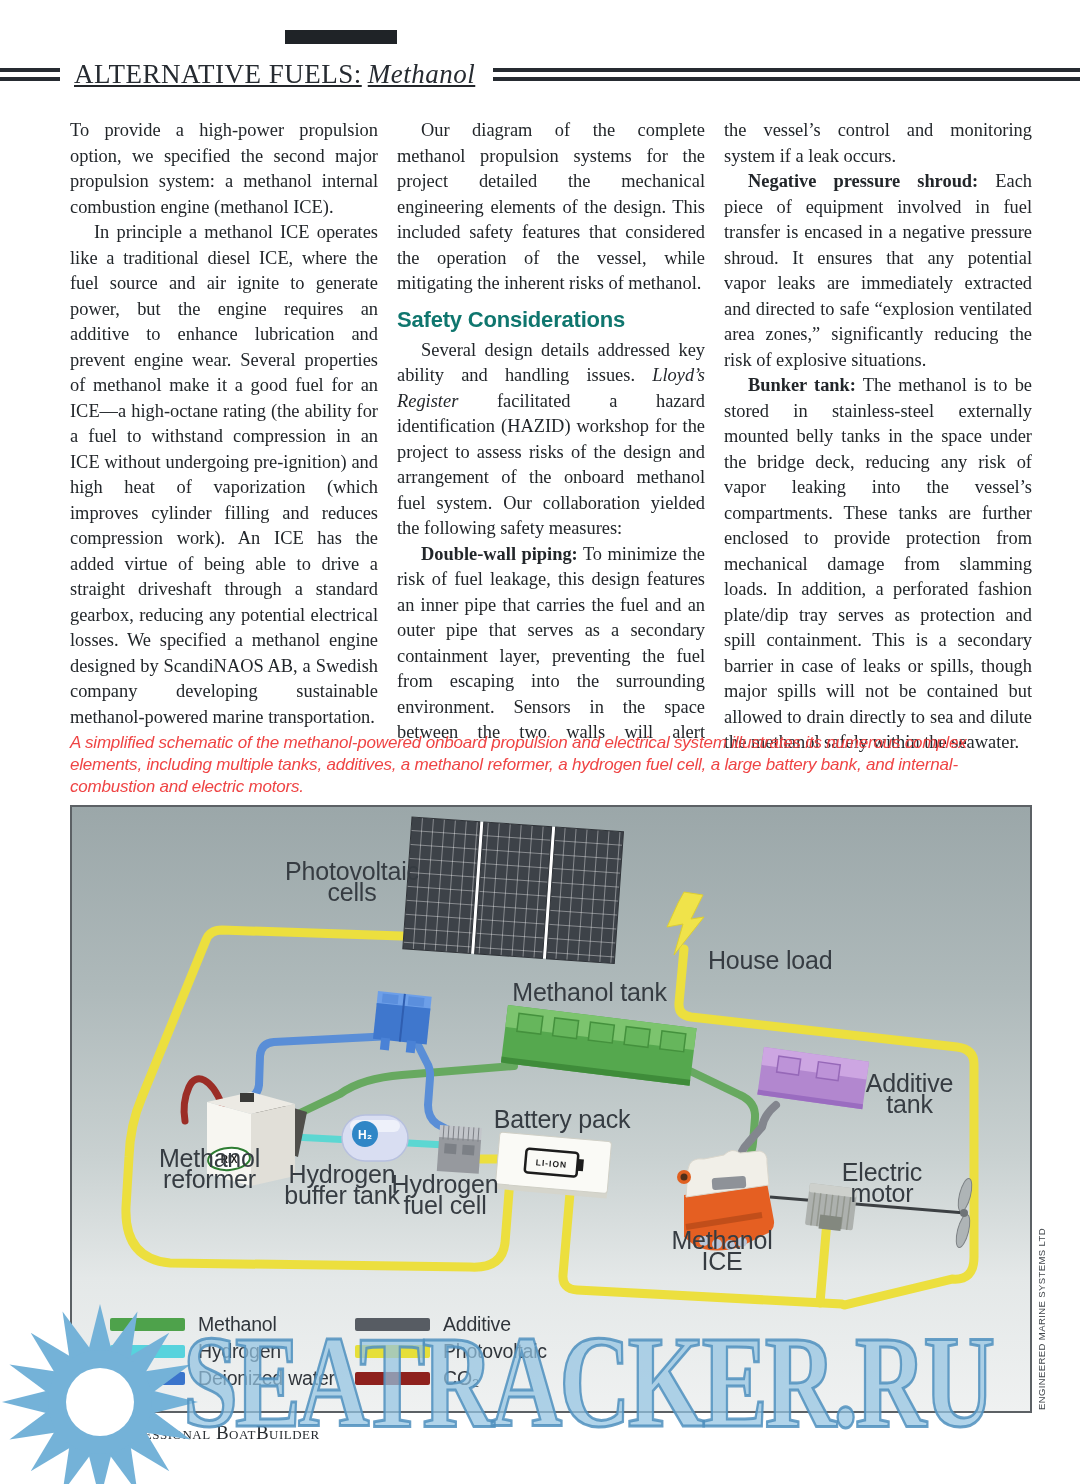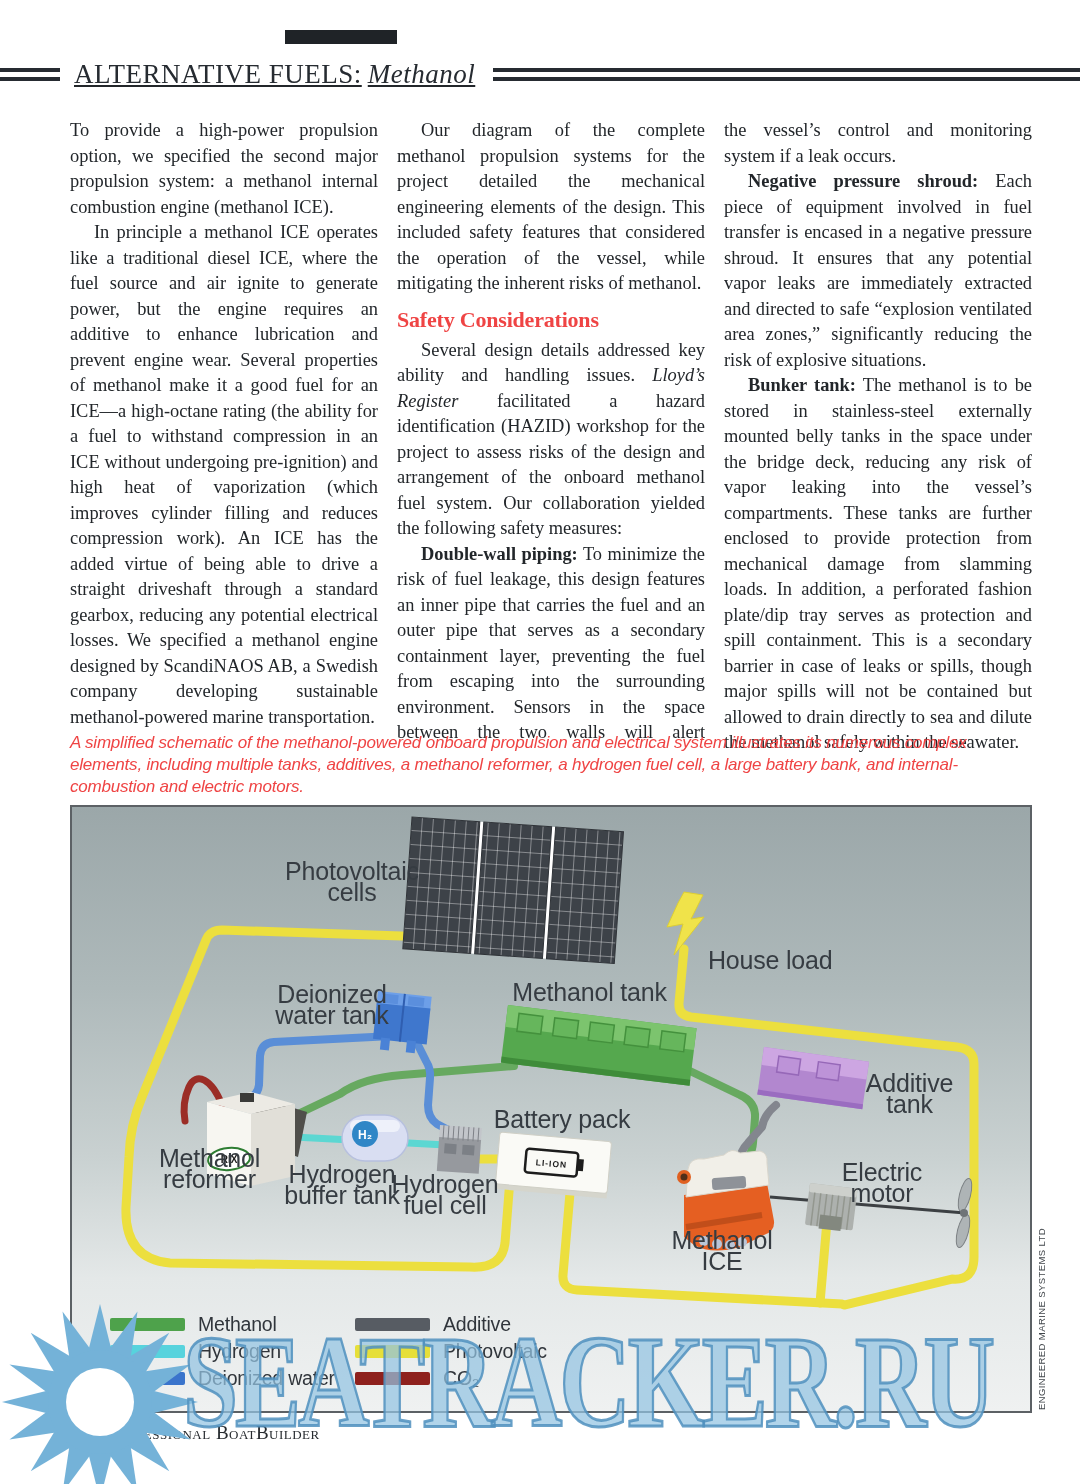--- a/index.html
+++ b/index.html
@@ -13,22 +13,22 @@
   .rule-right{flex:1;margin-left:18px;}
   .hed{white-space:nowrap;font-size:27px;color:#262b31;letter-spacing:.5px;}
   .hed .caps{font-family:"Liberation Serif",serif;}
   .hed .ital{font-style:italic;margin-left:6px;}
   
   .cols{position:absolute;left:70px;top:118px;width:962px;display:flex;gap:19px;}
   .col{flex:1;font-size:18.4px;line-height:25.5px;text-align:justify;}
   .col p{margin:0;}
   .ind{text-indent:24px;}
   .cont{text-align-last:justify;}
-  .subhed{font-family:Liberation Serif, serif;font-weight:bold;font-size:22px;line-height:26px;
-          margin:10px 0 5px 0;color:#ef4444;text-align:left;letter-spacing:-.2px;}
+  .subhed{font-family:Liberation Sans, sans-serif;font-weight:bold;font-size:22px;line-height:26px;
+          margin:10px 0 5px 0;color:#0f766e;text-align:left;letter-spacing:-.2px;}
   
   .caption{position:absolute;left:70px;top:732px;width:945px;font-family:"Liberation Sans",sans-serif;
            font-style:italic;font-size:17px;line-height:22px;color:#ef4444;letter-spacing:-.2px;}
   
   .figure{position:absolute;left:70px;top:805px;width:962px;height:608px;box-sizing:border-box;
           border:2px solid #5c6165;overflow:hidden;
           background:linear-gradient(180deg,#9ba7a9 0%,#aeb9ba 30%,#c9d1d1 58%,#e4e8e8 78%,#efف1f1 90%,#eff1f1 100%);
           background:linear-gradient(180deg,#9ba7a9 0%,#aeb9ba 30%,#c9d1d1 58%,#e4e8e8 78%,#eff1f1 100%);}
   .figure svg{position:absolute;left:0;top:0;}
   .dlabel{position:absolute;font-family:"Liberation Sans",sans-serif;font-size:25px;line-height:21px;
@@ -218,22 +218,20 @@
       <g>
         <ellipse cx="893" cy="388" rx="5.5" ry="17" transform="rotate(14 893 388)" fill="#aeb4b6" stroke="#7c8184" stroke-width="1"></ellipse>
         <ellipse cx="891" cy="424" rx="5.5" ry="17" transform="rotate(14 891 424)" fill="#aeb4b6" stroke="#7c8184" stroke-width="1"></ellipse>
         <circle cx="892" cy="406" r="4" fill="#6f7477"></circle>
       </g>
     </svg>
 
     <div class="dlabel" style="left:195px;top:54px;width:170px;">Photovoltaic
 cells</div>
     <div class="dlabel left" style="left:636px;top:143px;width:130px;">House load</div>
-    <div class="dlabel" style="left:180px;top:177px;width:160px;">Deionized
-water tank</div>
     <div class="dlabel" style="left:430px;top:175px;width:175px;">Methanol tank</div>
     <div class="dlabel" style="left:405px;top:302px;width:170px;">Battery pack</div>
     <div class="dlabel" style="left:765px;top:266px;width:145px;">Additive
 tank</div>
     <div class="dlabel" style="left:740px;top:355px;width:140px;">Electric
 motor</div>
     <div class="dlabel" style="left:580px;top:423px;width:140px;">Methanol
 ICE</div>
     <div class="dlabel" style="left:65px;top:341px;width:145px;">Methanol
 reformer</div>

